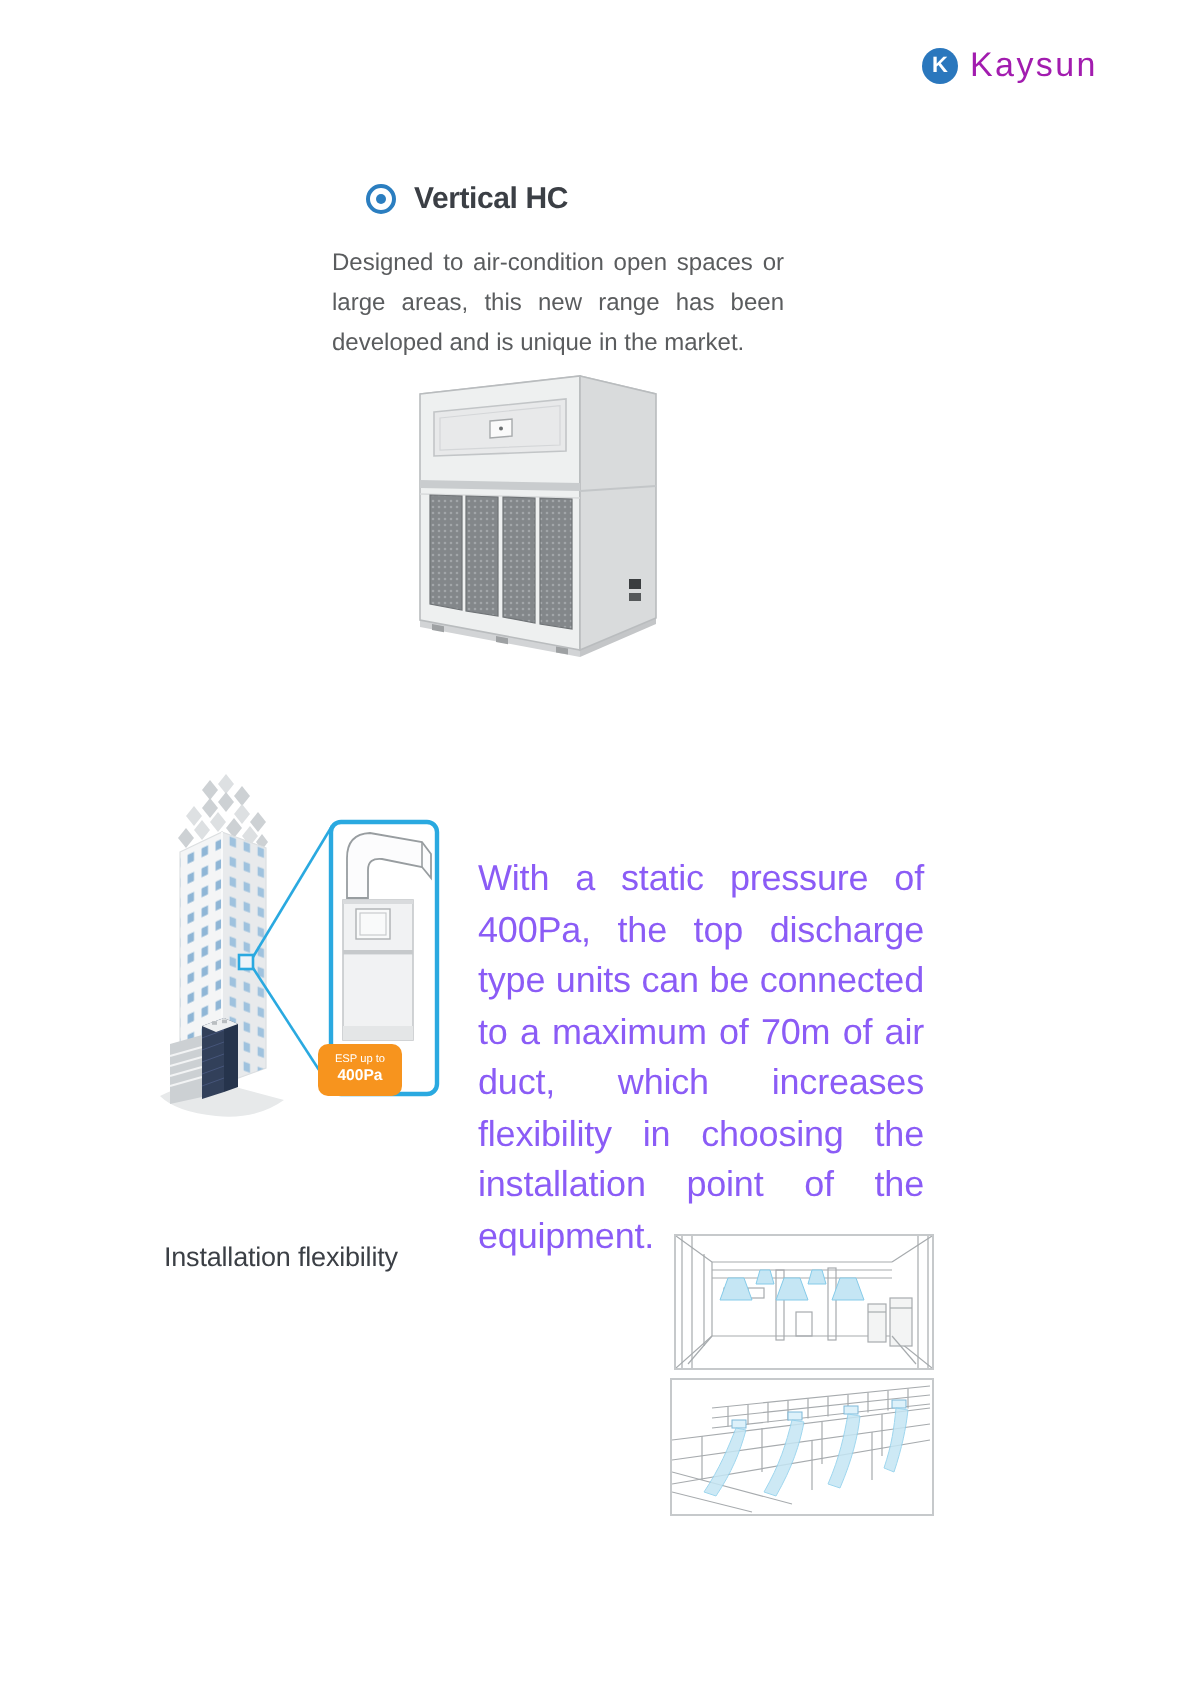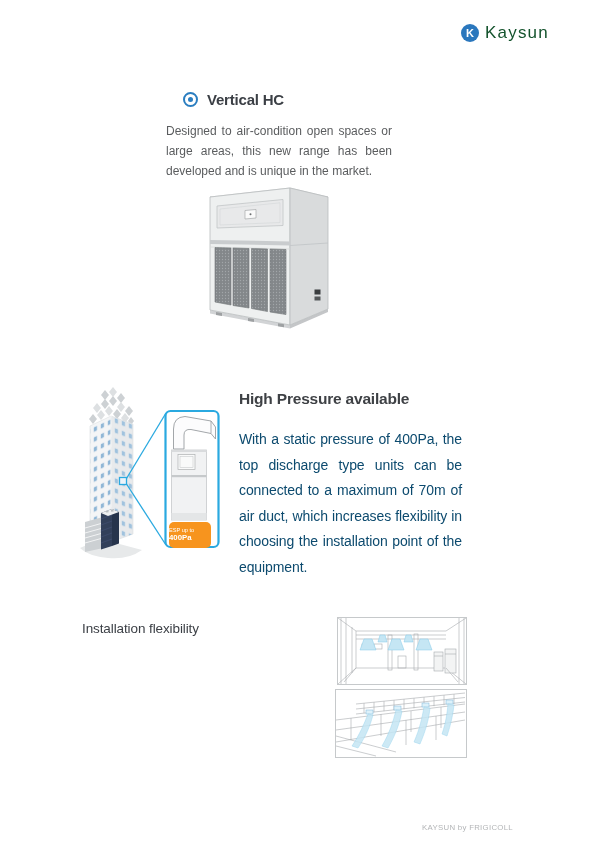--- a/index.html
+++ b/index.html
@@ -8,41 +8,41 @@
     position:relative; width:600px; height:849px; background:#ffffff;
     font-family:"Liberation Sans", sans-serif; overflow:hidden;
   }
   
   .logo { position:absolute; top:23px; left:461px; display:flex; align-items:center; gap:6px; }
   .logo-mark {
     width:18px; height:18px; border-radius:50%; background:#2a77bd;
     color:#ffffff; font-size:11px; font-weight:bold; display:flex;
     align-items:center; justify-content:center; line-height:1;
   }
-  .logo-word { color:#14532d; font-size:17px; letter-spacing:1.2px; font-weight:400; }
+  .logo-word { color:#a21caf; font-size:17px; letter-spacing:1.2px; font-weight:400; }
   
   .s1-head { position:absolute; left:183px; top:91px; display:flex; align-items:center; gap:9px; }
   .bullseye { width:15px; height:15px; border:2.2px solid #2b7ec0; border-radius:50%;
     display:flex; align-items:center; justify-content:center; }
   .bullseye::after { content:""; width:5px; height:5px; border-radius:50%; background:#2b7ec0; }
   .h1 { font-size:15px; font-weight:bold; color:#3b3f45; letter-spacing:-0.2px; }
   .s1-body { position:absolute; left:166px; top:121px; width:226px; font-size:12px;
     line-height:20px; color:#5a5c5e; text-align:justify; }
   .unit-fig { position:absolute; left:200px; top:183px; width:136px; height:146px; }
   
   .s2-fig { position:absolute; left:78px; top:382px; width:150px; height:185px; }
-  .esp-badge { position:absolute; left:169px; top:522px; width:42px; height:26px;
+  .esp-badge { position:absolute; left:159px; top:522px; width:42px; height:26px;
     background:#f7941e; border-radius:5px; display:flex; flex-direction:column;
-    align-items:flex-start; justify-content:center; color:#ffffff; line-height:1.15; }
+    align-items:center; justify-content:center; color:#ffffff; line-height:1.15; }
   .esp-badge .l1 { font-size:5.6px; }
   .esp-badge .l2 { font-size:7.8px; font-weight:bold; }
   .h2 { position:absolute; left:239px; top:390px; font-size:15.5px; font-weight:bold;
     color:#3e4145; letter-spacing:-0.2px; }
-  .s2-body { position:absolute; left:239px; top:427px; width:223px; font-size:14px;
-    line-height:25.5px; color:#0c4a6e; text-align:justify; letter-spacing:-0.1px; }
+  .s2-body { position:absolute; left:239px; top:427px; width:223px; font-size:18px;
+    line-height:25.5px; color:#8b5cf6; text-align:justify; letter-spacing:-0.1px; }
   
   .h3 { position:absolute; left:82px; top:621px; font-size:13.5px; font-weight:normal;
     color:#3b3f45; letter-spacing:-0.1px; }
   .s3-body { position:absolute; left:82px; top:649px; width:231px; font-size:11.6px;
     line-height:20px; color:#5a5c5e; text-align:justify; }
   .inst-fig1 { position:absolute; left:337px; top:617px; width:130px; height:68px;
     border:1px solid #c6c9cb; background:#fff; }
   .inst-fig2 { position:absolute; left:335px; top:689px; width:132px; height:69px;
     border:1px solid #c6c9cb; background:#fff; }
   .inst-fig1 svg, .inst-fig2 svg, .unit-fig svg, .s2-fig svg { display:block; width:100%; height:100%; }
@@ -166,21 +166,20 @@
       <rect x="100" y="72.5" width="17" height="15" fill="#f9fafa" stroke="#aeb1b3" stroke-width="0.7"></rect>
       <rect x="102" y="74.5" width="13" height="11" fill="none" stroke="#c8cbcd" stroke-width="0.6"></rect>
       <rect x="93.5" y="93" width="35" height="2.2" fill="#c6c9cb"></rect>
       <rect x="93.5" y="131" width="35" height="7" fill="#e4e6e7"></rect>
     </svg>
   </div>
   <div class="esp-badge">
     <span class="l1">ESP up to</span>
     <span class="l2">400Pa</span>
   </div>
-  <div class="h2">High Pressure available</div>
   <p class="s2-body">With a static pressure of 400Pa, the top discharge type units can be connected to a maximum of 70m of air duct, which increases flexibility in choosing the installation point of the equipment.</p>
 
   <div class="h3">Installation flexibility</div>
 
   <div class="inst-fig1">
     <svg viewBox="0 0 128 66" xmlns="http://www.w3.org/2000/svg">
       <g stroke="#a7abae" stroke-width="0.6" fill="none">
         <line x1="18" y1="13" x2="108" y2="13"></line>
         <line x1="18" y1="50" x2="108" y2="50"></line>
         <line x1="0" y1="0" x2="18" y2="13"></line>
@@ -253,15 +252,14 @@
       </g>
       <g fill="#c5e6f4" stroke="#8ecfeb" stroke-width="0.5" opacity="0.85">
         <path d="M32,24 C28,34 24,44 16,56 L22,58 C30,46 34,36 37,25 Z"></path>
         <path d="M60,20 C57,32 54,42 46,56 L52,58 C60,44 64,32 66,21 Z"></path>
         <path d="M88,17 C86,28 84,38 78,52 L84,54 C90,40 93,28 94,18 Z"></path>
         <path d="M112,14 C111,24 110,32 106,44 L111,46 C115,34 117,24 118,15 Z"></path>
       </g>
     </svg>
   </div>
 
-  <div class="footer">KAYSUN by FRIGICOLL</div>
 
 </div>
 
 </body></html>

